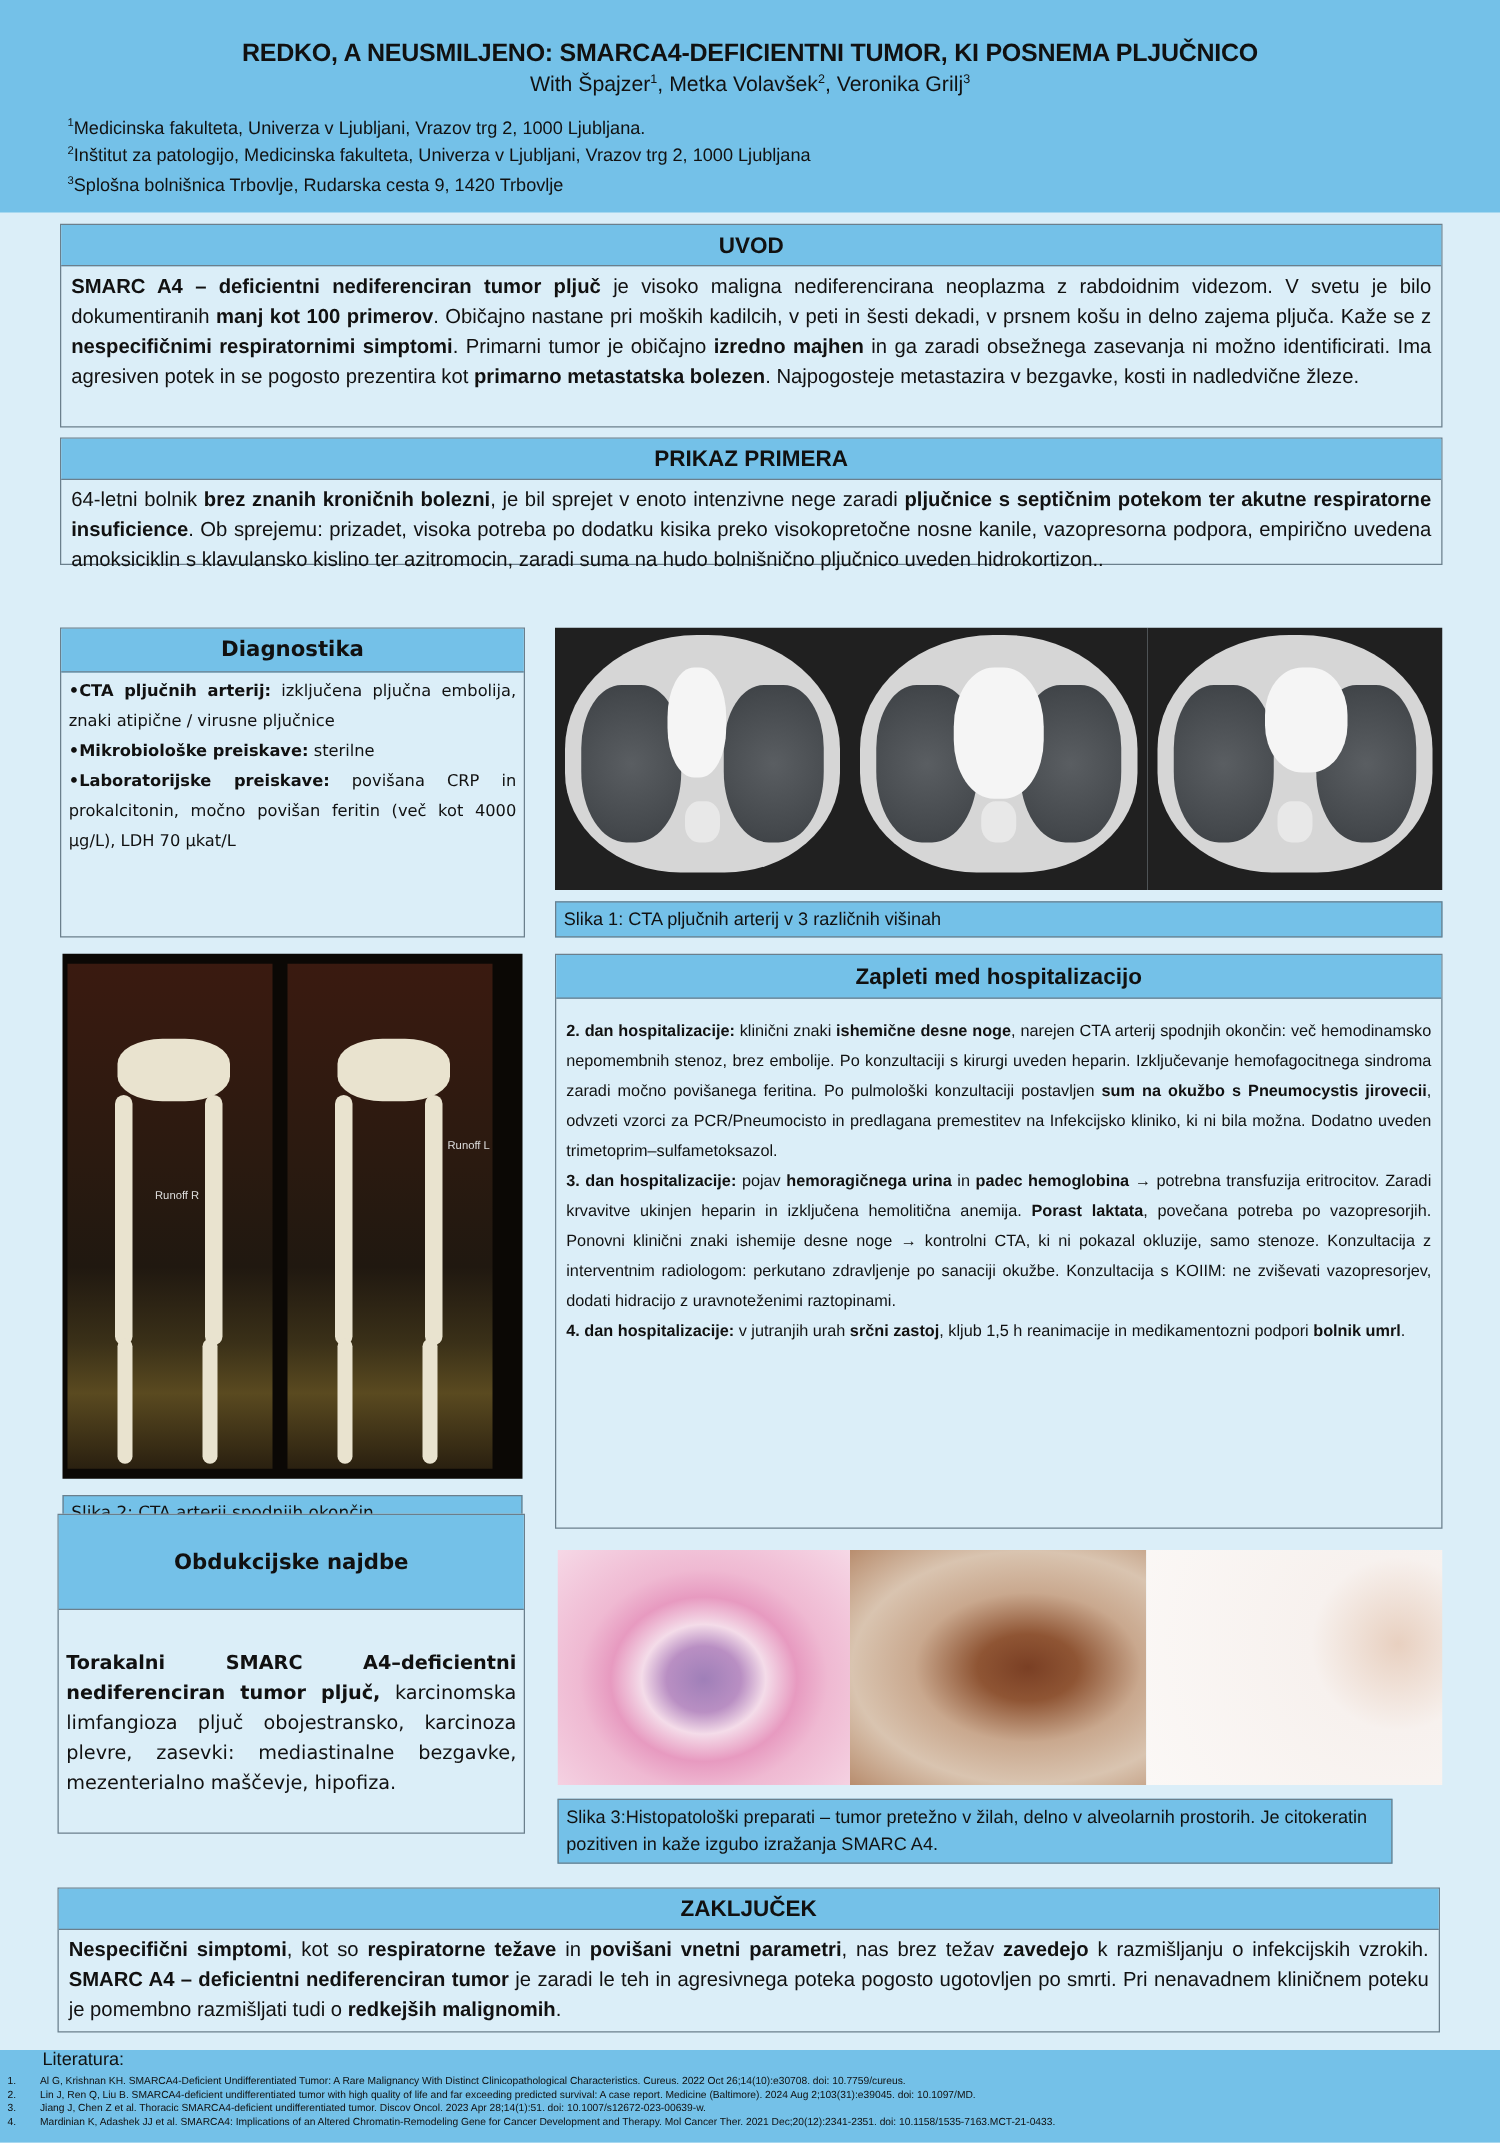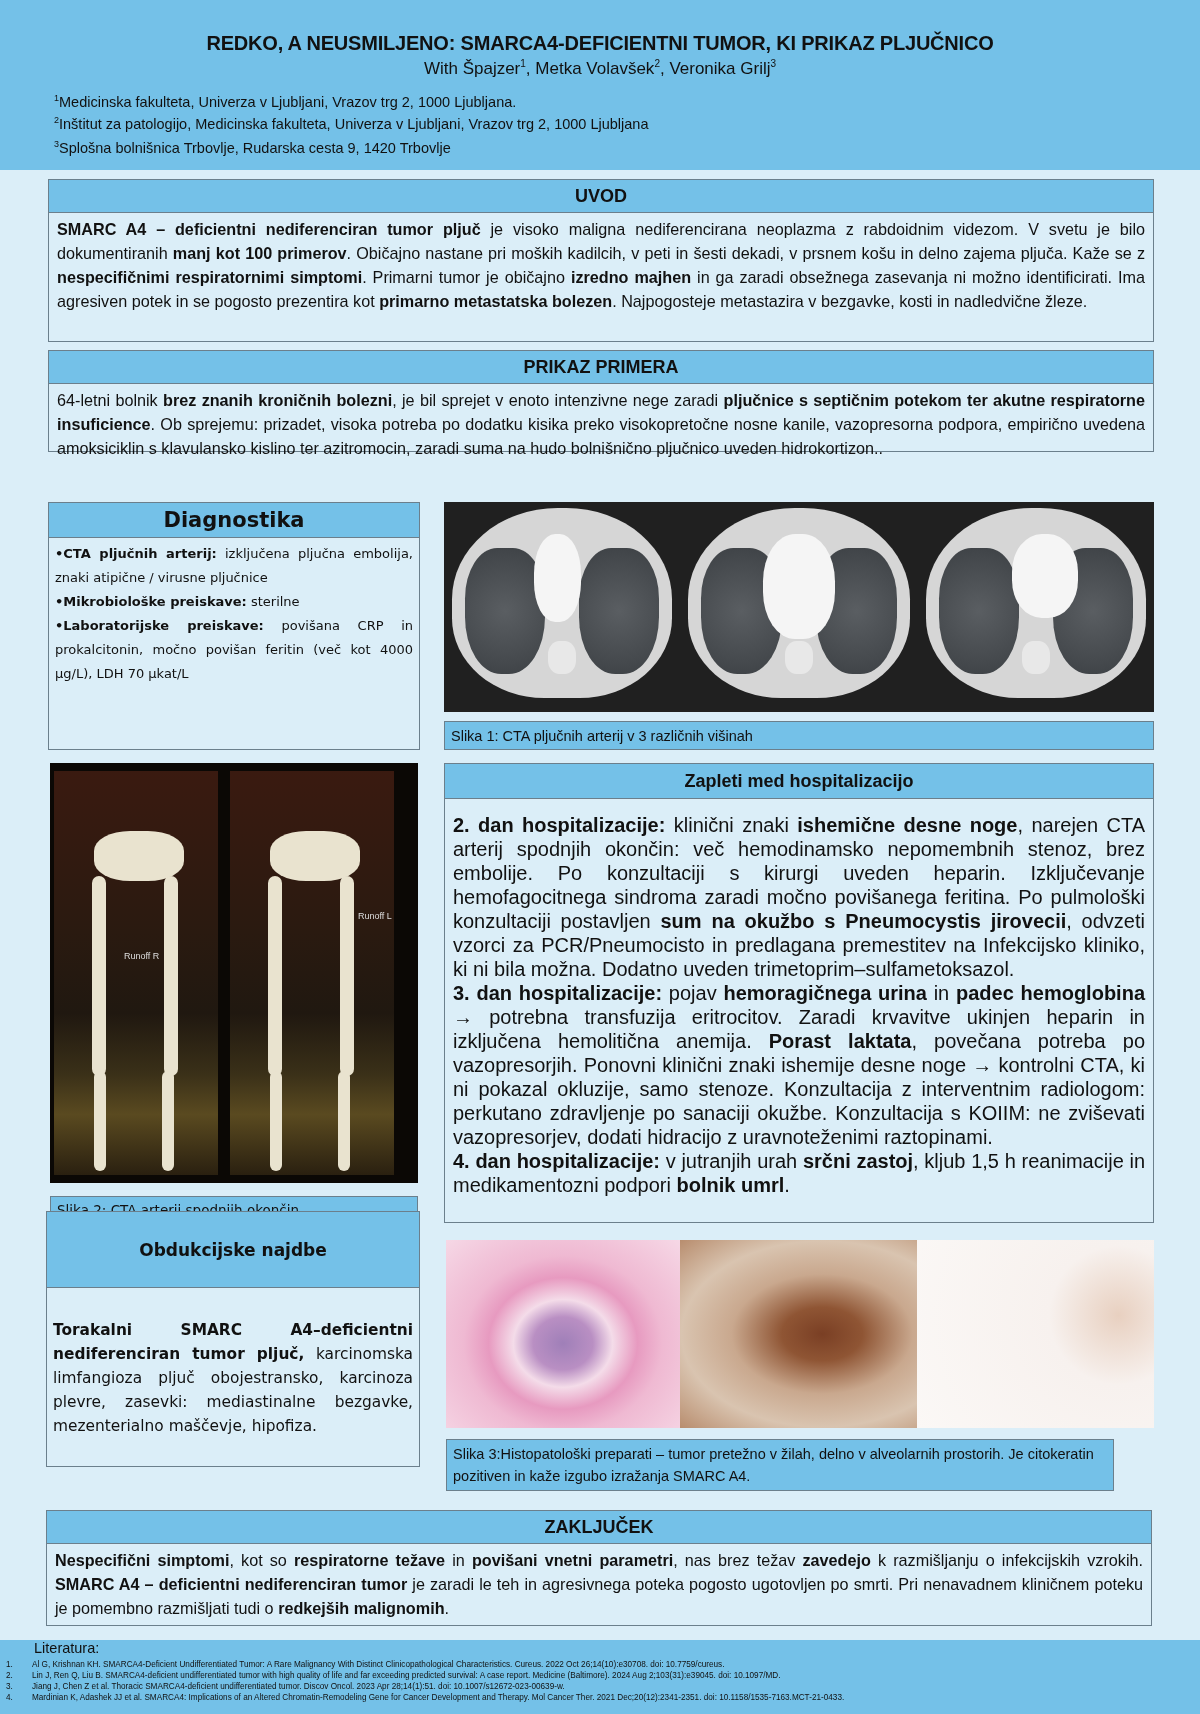--- a/index.html
+++ b/index.html
@@ -72,21 +72,21 @@
     background: #74c1e8;
   }
   .refs-title { position: absolute; left: 34px; top: 0px; font-size: 14.5px; }
   .ref-item { position: absolute; left: 6px; font-size: 8.2px; white-space: nowrap; }
   .ref-item .num { display: inline-block; width: 26px; }
 </style>
 </head>
 <body>
 
 <div class="header">
-  <div class="title">REDKO, A NEUSMILJENO: SMARCA4-DEFICIENTNI TUMOR, KI PRIKAZ PLJUČNICO</div>
+  <div class="title">REDKO, A NEUSMILJENO: SMARCA4-DEFICIENTNI TUMOR, KI POSNEMA PLJUČNICO</div>
   <div class="authors">
     <span>With Špajzer</span><sup>1</sup>,
     <span>Metka Volavšek</span><sup>2</sup>,
     <span>Veronika Grilj</span><sup>3</sup>
   </div>
   <div class="affil" style="top:93px"><sup>1</sup><span>Medicinska fakulteta, Univerza v Ljubljani, Vrazov trg 2, 1000 Ljubljana.</span></div>
   <div class="affil" style="top:115px"><sup>2</sup><span>Inštitut za patologijo, Medicinska fakulteta, Univerza v Ljubljani, Vrazov trg 2, 1000 Ljubljana</span></div>
   <div class="affil" style="top:139px"><sup>3</sup><span>Splošna bolnišnica Trbovlje, Rudarska cesta 9, 1420 Trbovlje</span></div>
 </div>
 
@@ -94,21 +94,21 @@
   <div class="box-head" style="height:32px;">UVOD</div>
   <div class="box-body"><b>SMARC A4 – deficientni nediferenciran tumor pljuč</b><span> je visoko maligna nediferencirana neoplazma z rabdoidnim videzom. V svetu je bilo dokumentiranih </span><b>manj kot 100 primerov</b><span>. Običajno nastane pri moških kadilcih, v peti in šesti dekadi, v prsnem košu in delno zajema pljuča. Kaže se z </span><b>nespecifičnimi respiratornimi simptomi</b><span>. Primarni tumor je običajno </span><b>izredno majhen</b><span> in ga zaradi obsežnega zasevanja ni možno identificirati. Ima agresiven potek in se pogosto prezentira kot </span><b>primarno metastatska bolezen</b><span>. Najpogosteje metastazira v bezgavke, kosti in nadledvične žleze.</span></div>
 </div>
 
 <div class="box" style="left:48px; top:350px; width:1106px; height:102px;">
   <div class="box-head" style="height:32px;">PRIKAZ PRIMERA</div>
   <div class="box-body"><span>64-letni bolnik </span><b>brez znanih kroničnih bolezni</b><span>, je bil sprejet v enoto intenzivne nege zaradi </span><b>pljučnice s septičnim potekom ter akutne respiratorne insuficience</b><span>. Ob sprejemu: prizadet, visoka potreba po dodatku kisika preko visokopretočne nosne kanile, vazopresorna podpora,  empirično uvedena amoksiciklin s klavulansko kislino ter azitromocin, zaradi suma na hudo bolnišnično pljučnico uveden hidrokortizon..</span></div>
 </div>
 
 <div class="box" style="left:48px; top:502px; width:372px; height:248px;">
-  <div class="box-head" style="height:34px; font-family:'DejaVu Sans',sans-serif; font-size:21px;">Diagnostika</div>
+  <div class="box-head" style="height:34px; font-family:'DejaVu Sans',sans-serif; font-size:17px;">Diagnostika</div>
   <div class="box-body" style="font-family:'DejaVu Sans',sans-serif; font-size:13px; line-height:24px; padding:4px 6px;">
     <div><b>•</b><b>CTA pljučnih arterij:</b><span> izključena pljučna embolija, znaki atipične / virusne pljučnice</span></div>
     <div><b>•</b><b>Mikrobiološke preiskave:</b><span> sterilne</span></div>
     <div><b>•</b><b>Laboratorijske preiskave:</b><span> povišana CRP in prokalcitonin,  močno povišan feritin (več kot 4000 µg/L), LDH 70 µkat/L</span></div>
   </div>
 </div>
 
 <div class="img-panel" style="left:444px; top:502px; width:710px; height:210px;">
   <div class="ct" style="left:0; width:236px;">
     <div class="body"></div>
@@ -149,21 +149,21 @@
     <div class="bone" style="left:110px; top:105px; width:14px; height:200px;"></div>
     <div class="bone" style="left:40px; top:300px; width:12px; height:100px;"></div>
     <div class="bone" style="left:108px; top:300px; width:12px; height:100px;"></div>
     <div style="position:absolute; left:128px; top:140px; font-size:9px; color:#ddd; font-family:'Liberation Sans',sans-serif;">Runoff L</div>
   </div>
 </div>
 <div class="caption" style="left:50px; top:1196px; width:368px; height:27px; font-family:'DejaVu Sans',sans-serif; font-size:13.5px;">Slika 2: CTA arterij spodnjih okončin</div>
 
 <div class="box" style="left:444px; top:763px; width:710px; height:460px;">
   <div class="box-head" style="height:34px;">Zapleti med hospitalizacijo</div>
-  <div class="box-body" style="padding-top:14px; font-size:20px;">
+  <div class="box-body" style="padding-top:14px; font-size:13px;">
     <div><b>2. dan hospitalizacije:</b><span> klinični znaki </span><b>ishemične desne noge</b><span>, narejen CTA arterij spodnjih okončin: več hemodinamsko nepomembnih stenoz, brez embolije. Po konzultaciji s kirurgi uveden heparin. Izključevanje hemofagocitnega sindroma zaradi močno povišanega feritina. Po pulmološki konzultaciji postavljen </span><b>sum na okužbo s Pneumocystis jirovecii</b><span>, odvzeti vzorci za PCR/Pneumocisto in predlagana premestitev na Infekcijsko kliniko, ki ni bila možna. Dodatno uveden trimetoprim–sulfametoksazol.</span></div>
     <div><b>3. dan hospitalizacije:</b><span> pojav </span><b>hemoragičnega urina</b><span> in </span><b>padec hemoglobina</b><span> → potrebna transfuzija eritrocitov. Zaradi krvavitve ukinjen heparin in izključena hemolitična anemija. </span><b>Porast laktata</b><span>, povečana potreba po vazopresorjih. Ponovni klinični znaki ishemije desne noge → kontrolni CTA, ki  ni pokazal okluzije, samo stenoze. Konzultacija z interventnim radiologom:  perkutano zdravljenje po sanaciji okužbe. Konzultacija s KOIIM: ne zviševati vazopresorjev, dodati hidracijo z uravnoteženimi raztopinami.</span></div>
     <div><b>4. dan hospitalizacije:</b><span> v jutranjih urah </span><b>srčni zastoj</b><span>, kljub 1,5 h reanimacije in medikamentozni podpori </span><b>bolnik umrl</b><span>.</span></div>
   </div>
 </div>
 
 <div class="box" style="left:46px; top:1211px; width:374px; height:256px;">
   <div class="box-head" style="height:75px; font-family:'DejaVu Sans',sans-serif; font-size:17px;">Obdukcijske najdbe</div>
   <div class="box-body" style="padding-top:30px; font-family:'DejaVu Sans',sans-serif; font-size:15.4px; line-height:24px; padding-left:6px; padding-right:6px;"><b>Torakalni SMARC A4–deficientni nediferenciran tumor pljuč,</b><span> karcinomska limfangioza pljuč obojestransko, karcinoza plevre, zasevki: mediastinalne bezgavke, mezenterialno maščevje, hipofiza.</span></div>
 </div>

